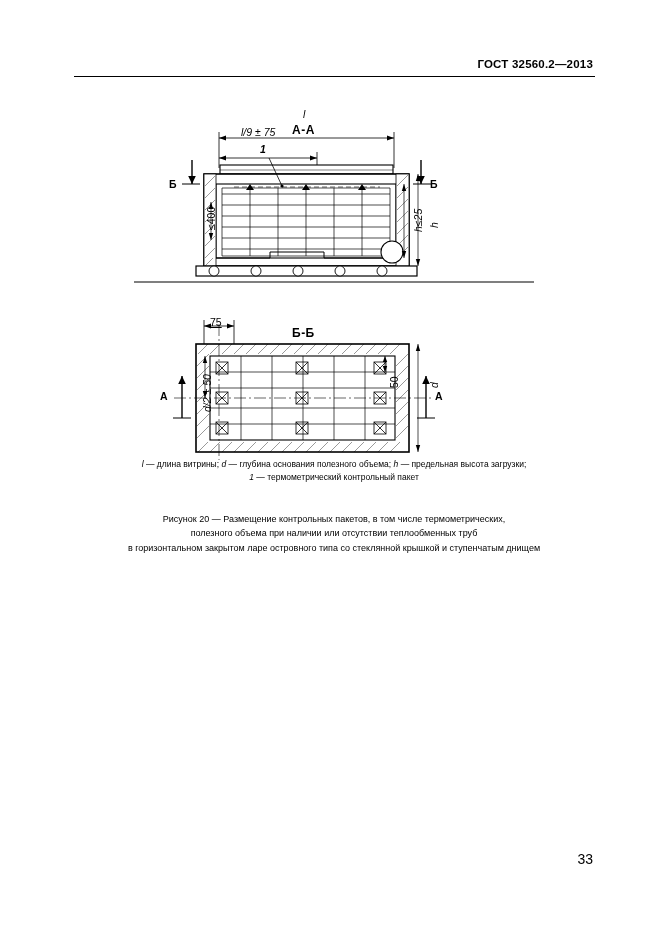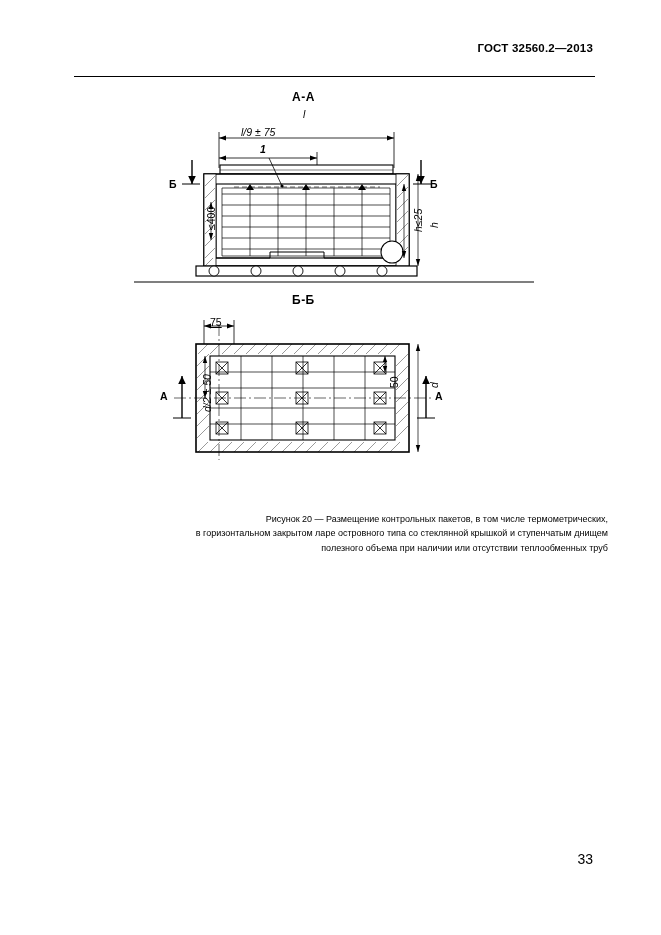--- a/index.html
+++ b/index.html
@@ -15,21 +15,21 @@
     color: #000000;
     overflow: hidden;
   }
   .page {
     position: absolute;
     inset: 0;
   }
   
   .header {
     position: absolute;
-    top: 42px;
+    top: 58px;
     right: 68px;
     font-size: 11.5px;
     font-weight: bold;
     letter-spacing: 0.2px;
   }
   .header-rule {
     position: absolute;
     top: 76px;
     left: 74px;
     right: 66px;
@@ -53,40 +53,41 @@
   .vert {
     transform-origin: 0 0;
     transform: rotate(-90deg);
   }
   
   .proj-title {
     position: absolute;
     font-size: 12px;
     font-weight: bold;
     letter-spacing: 0.5px;
+    margin-top: 33px;
   }
 
   
   .legend {
     position: absolute;
     top: 458px;
     left: 74px;
     width: 520px;
     font-size: 8.5px;
     text-align: center;
     line-height: 1.5;
   }
   .legend i { font-style: italic; }
   .caption {
     position: absolute;
     top: 512px;
-    left: 88px;
+    left: 74px;
     width: 520px;
     font-size: 9px;
-    text-align: right;
+    text-align: center;
     line-height: 1.6;
   }
   .page-number {
     position: absolute;
     bottom: 68px;
     right: 68px;
     font-size: 14px;
   }
   svg { display: block; }
 </style>
@@ -397,22 +398,30 @@
 
     <div class="lbl" style="left:136px; top:228px;text-decoration:underline;">75</div>
     <div class="lbl bold" style="left:86px; top:302px;">А</div>
     <div class="lbl bold" style="left:361px; top:302px;">А</div>
     <div class="lbl vert" style="left:314px; top:300px;">50</div>
     <div class="lbl ital vert" style="left:127px; top:324px;">d/2 ± 50</div>
     <div class="lbl ital vert" style="left:354px; top:300px;">d</div>
 
   </div>
 
+  <div class="legend">
+    <div>
+      <i>l</i><span> — длина витрины; </span><i>d</i><span> — глубина основания полезного объема; </span><i>h</i><span> — предельная высота загрузки;</span>
+    </div>
+    <div>
+      <i>1</i><span> — термометрический контрольный пакет</span>
+    </div>
+  </div>
 
   <div class="caption">
     <div>Рисунок 20 — Размещение контрольных пакетов, в том числе термометрических,</div>
+    <div>полезного объема при наличии или отсутствии теплообменных труб</div>
     <div>в горизонтальном закрытом ларе островного типа со стеклянной крышкой и ступенчатым днищем</div>
-    <div>полезного объема при наличии или отсутствии теплообменных труб</div>
   </div>
 
   <div class="page-number">33</div>
 
 </div>
 
 </body></html>

